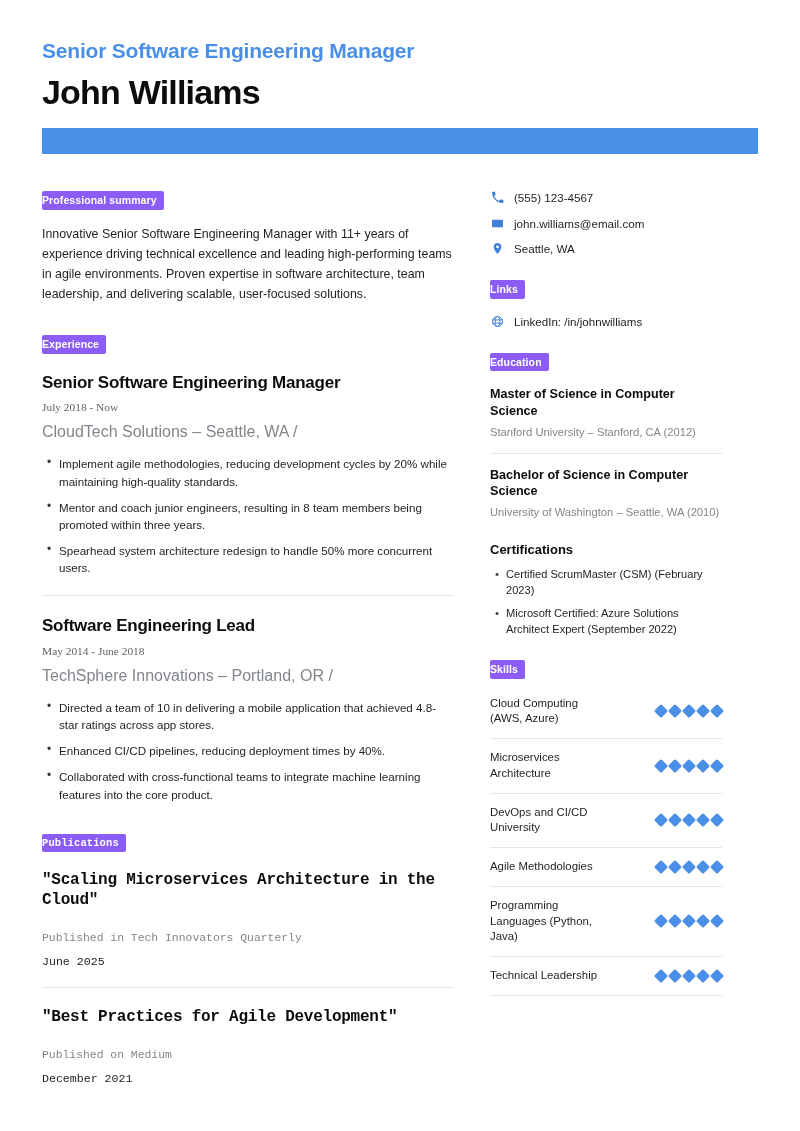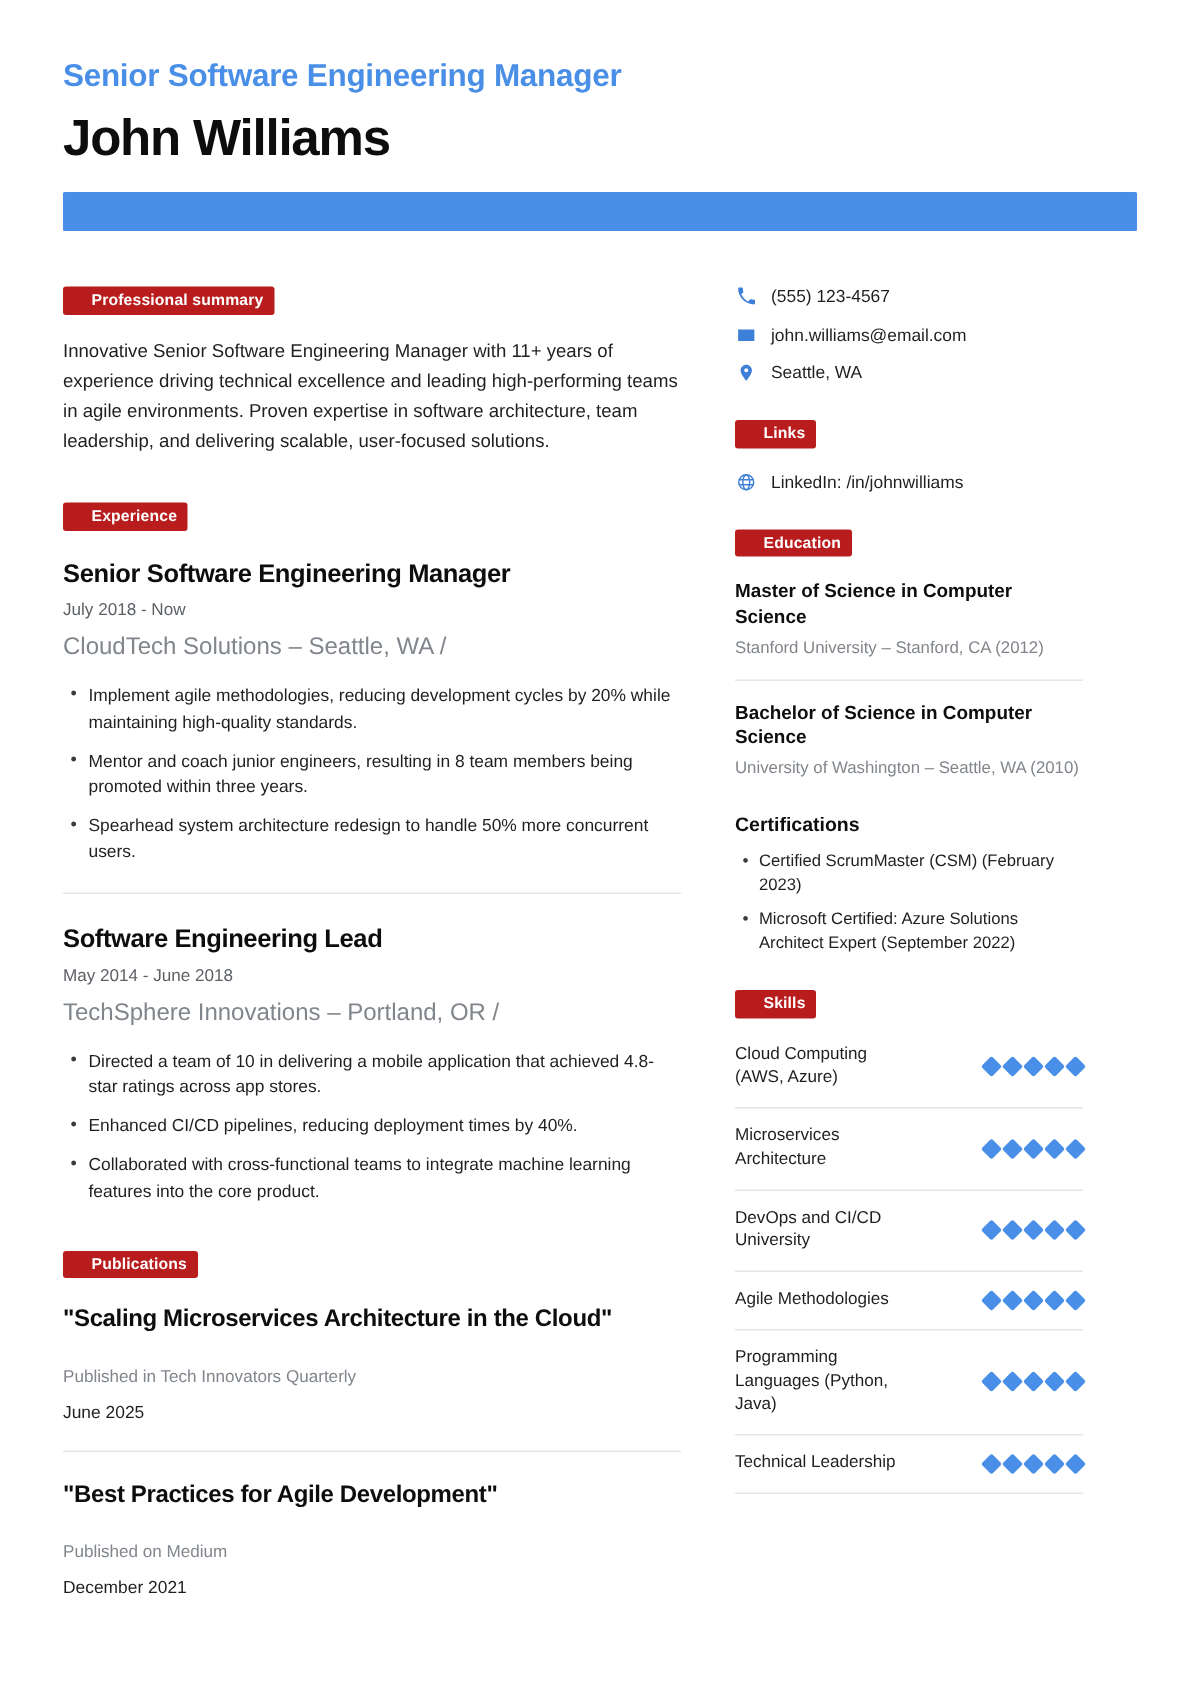--- a/index.html
+++ b/index.html
@@ -26,38 +26,38 @@
     border-radius:1px;
   }
 
   
   .body-cols { display:flex; margin-top:36px; align-items:flex-start; }
   .col-left  { width:448px; flex:0 0 448px; padding-right:36px; }
   .col-right { width:232px; flex:0 0 232px; }
 
   
   .badge {
-    display:inline-block; background:#b91c1c; color:#ffffff;
+    display:inline-block; background:#8b5cf6; color:#ffffff;
     font-size:10.5px; font-weight:bold; letter-spacing:0.1px;
-    padding:3px 7px 3px 19px; border-radius:2px; line-height:1.2;
+    padding:3px 7px 3px 0; border-radius:2px; line-height:1.2;
   }
 
   
   .summary-text {
     font-size:12.4px; line-height:1.62; color:#1f1f1f; margin-top:14px;
   }
 
   
   .exp-block { margin-top:0; }
   .exp-title {
     font-size:17px; font-weight:bold; color:#0d0d0d;
     letter-spacing:-0.25px; line-height:1.25;
   }
   .exp-dates {
-    font-size:11.4px; color:#5d6166; margin-top:7px; line-height:1.4;
+    font-size:11.4px; color:#5d6166; margin-top:7px; line-height:1.4;font-family:Liberation Serif, serif;
   }
   .exp-company {
     font-size:16px; color:#81868c; margin-top:5px; line-height:1.4;
   }
   .exp-bullets { list-style:none; margin-top:12px; }
   .exp-bullets li {
     position:relative; font-size:11.6px; line-height:1.48;
     color:#1f1f1f; padding-left:17px; margin-bottom:9px;
   }
   .exp-bullets li:last-child { margin-bottom:0; }
@@ -169,21 +169,21 @@
           <div class="exp-dates">May 2014 - June 2018</div>
           <div class="exp-company">TechSphere Innovations – Portland, OR  /</div>
           <ul class="exp-bullets">
             <li>Directed a team of 10 in delivering a mobile application that achieved 4.8-star ratings across app stores.</li>
             <li>Enhanced CI/CD pipelines, reducing deployment times by 40%.</li>
             <li>Collaborated with cross-functional teams to integrate machine learning features into the core product.</li>
           </ul>
         </div>
       </div>
 
-      <div style="margin-top:30px;">
+      <div style="margin-top:30px;font-family:Liberation Mono, monospace;">
         <span class="badge">Publications</span>
 
         <div style="margin-top:18px;">
           <div class="pub-title">"Scaling Microservices Architecture in the Cloud"</div>
           <div class="pub-source">Published in Tech Innovators Quarterly</div>
           <div class="pub-date">June 2025</div>
         </div>
 
         <div class="hr-left"></div>
 

